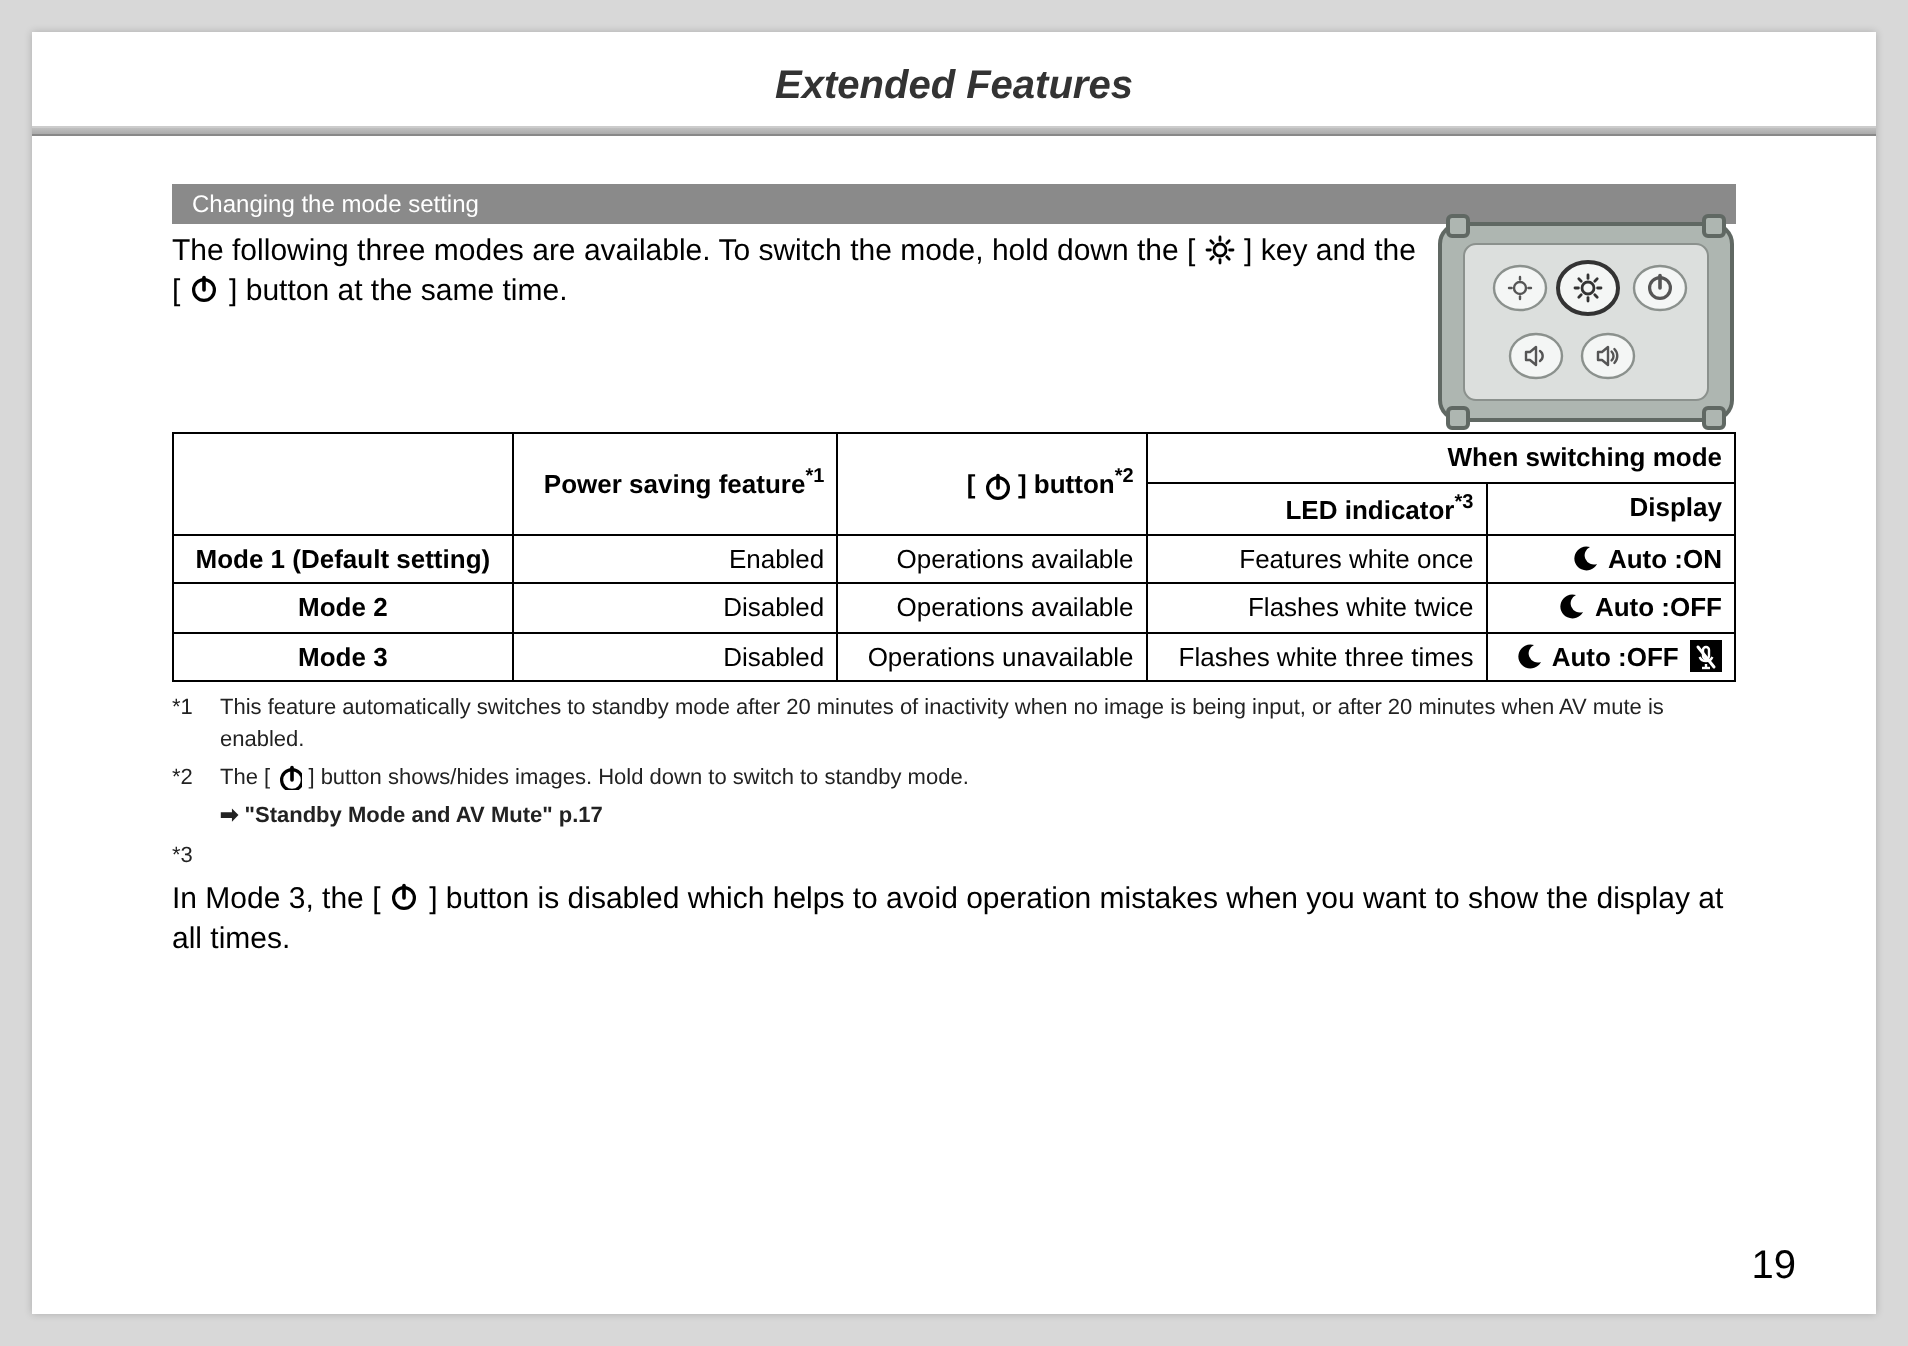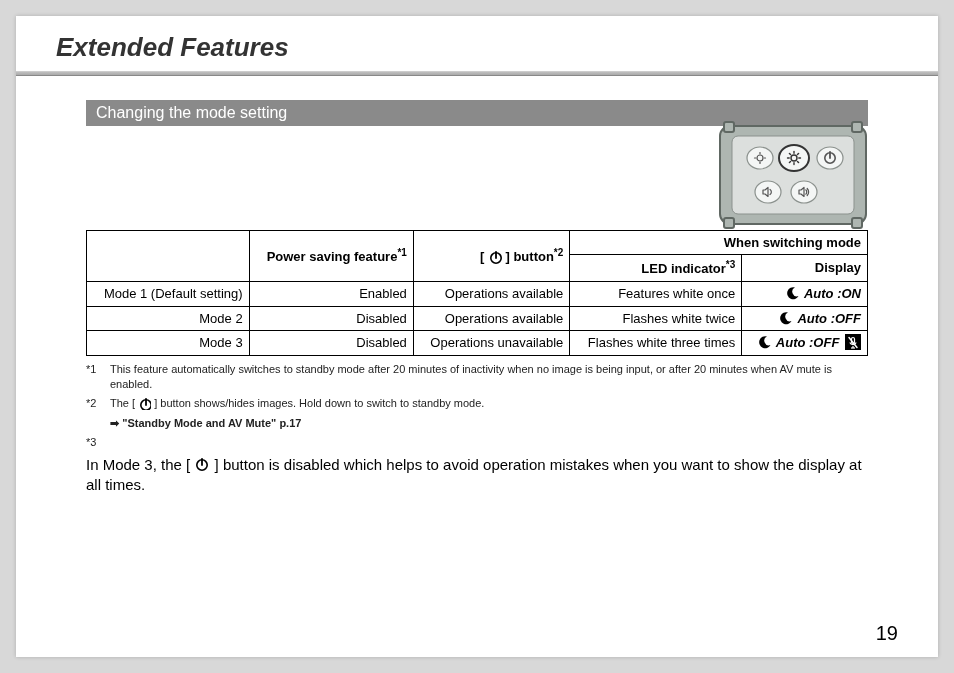--- a/index.html
+++ b/index.html
@@ -12,43 +12,43 @@
     position: relative;
     overflow: hidden;
   }
   .page {
     position: absolute;
     top: 16px; left: 16px; right: 16px; bottom: 16px;
     background: #fff;
     box-shadow: 0 0 04px rgba(0,0,0,0.2);
   }
   .page-title {
-    text-align: left;
+    text-align: center;
     font-weight: bold;
     font-style: italic;
-    font-size: 26px;
+    font-size: 20px;
     color: #333;
     padding: 16px 40px 8px 40px;
   }
   .title-rule {
     height: 3px;
     background: linear-gradient(#bfbfbf, #aaa);
     margin: 0 0 20px 0;
     border-top: 1px solid #ccc;
     border-bottom: 1px solid #888;
   }
   .content {
     padding: 0 70px 0 70px;
     font-size: 15px;
     line-height: 1.35;
   }
   .section-header {
     background: #8a8a8a;
     color: #fff;
-    font-size: 16px;
+    font-size: 12px;
     padding: 2px 10px;
     margin: 24px 0 4px 0;
   }
   .intro {
     margin: 4px 0 40px 0;
   }
   .device-illustration {
     float: right;
     width: 150px;
     height: 110px;
@@ -64,28 +64,27 @@
   table.mode-table th, table.mode-table td {
     border: 1px solid #000;
     padding: 3px 6px;
     text-align: right;
     vertical-align: middle;
   }
   table.mode-table th {
     font-weight: bold;
   }
   table.mode-table td.rowhead {
-    text-align: right;
-    font-weight: normal;
+    text-align: center;
+    font-weight: bold;
     white-space: nowrap;
   }
   td.display-cell {
     white-space: nowrap;
     font-weight: bold;
-    font-style: italic;
   }
   .footnotes {
     font-size: 11px;
     color: #222;
     margin: 6px 0 0 0;
     line-height: 1.4;
   }
   .footnotes .fn {
     display: flex;
     gap: 6px;
@@ -226,20 +225,31 @@
       <ellipse class="dev-btn" cx="50" cy="72" rx="13" ry="11"></ellipse>
       <g transform="translate(42,64)" color="#555">
           <use href="#ico-speaker"></use>
         </g>
       <ellipse class="dev-btn" cx="86" cy="72" rx="13" ry="11"></ellipse>
       <g transform="translate(78,64)" color="#555">
           <use href="#ico-speaker-loud"></use>
         </g>
     </svg>
 
+    <div class="intro">
+      <span>The following three modes are available. To switch the mode, hold down the [</span>
+      <svg class="icon" width="16" height="16" color="#000">
+          <use href="#ico-bright"></use>
+        </svg>
+      <span>] key and the [</span>
+      <svg class="icon" width="16" height="16" color="#000">
+          <use href="#ico-power"></use>
+        </svg>
+      <span>] button at the same time.</span>
+    </div>
 
     <table class="mode-table">
       <tbody>
           <tr>
         <th rowspan="2"></th>
         <th rowspan="2">
           <span>Power saving feature</span><span class="sup">*1</span>
         </th>
         <th rowspan="2">
           <span>[</span>

